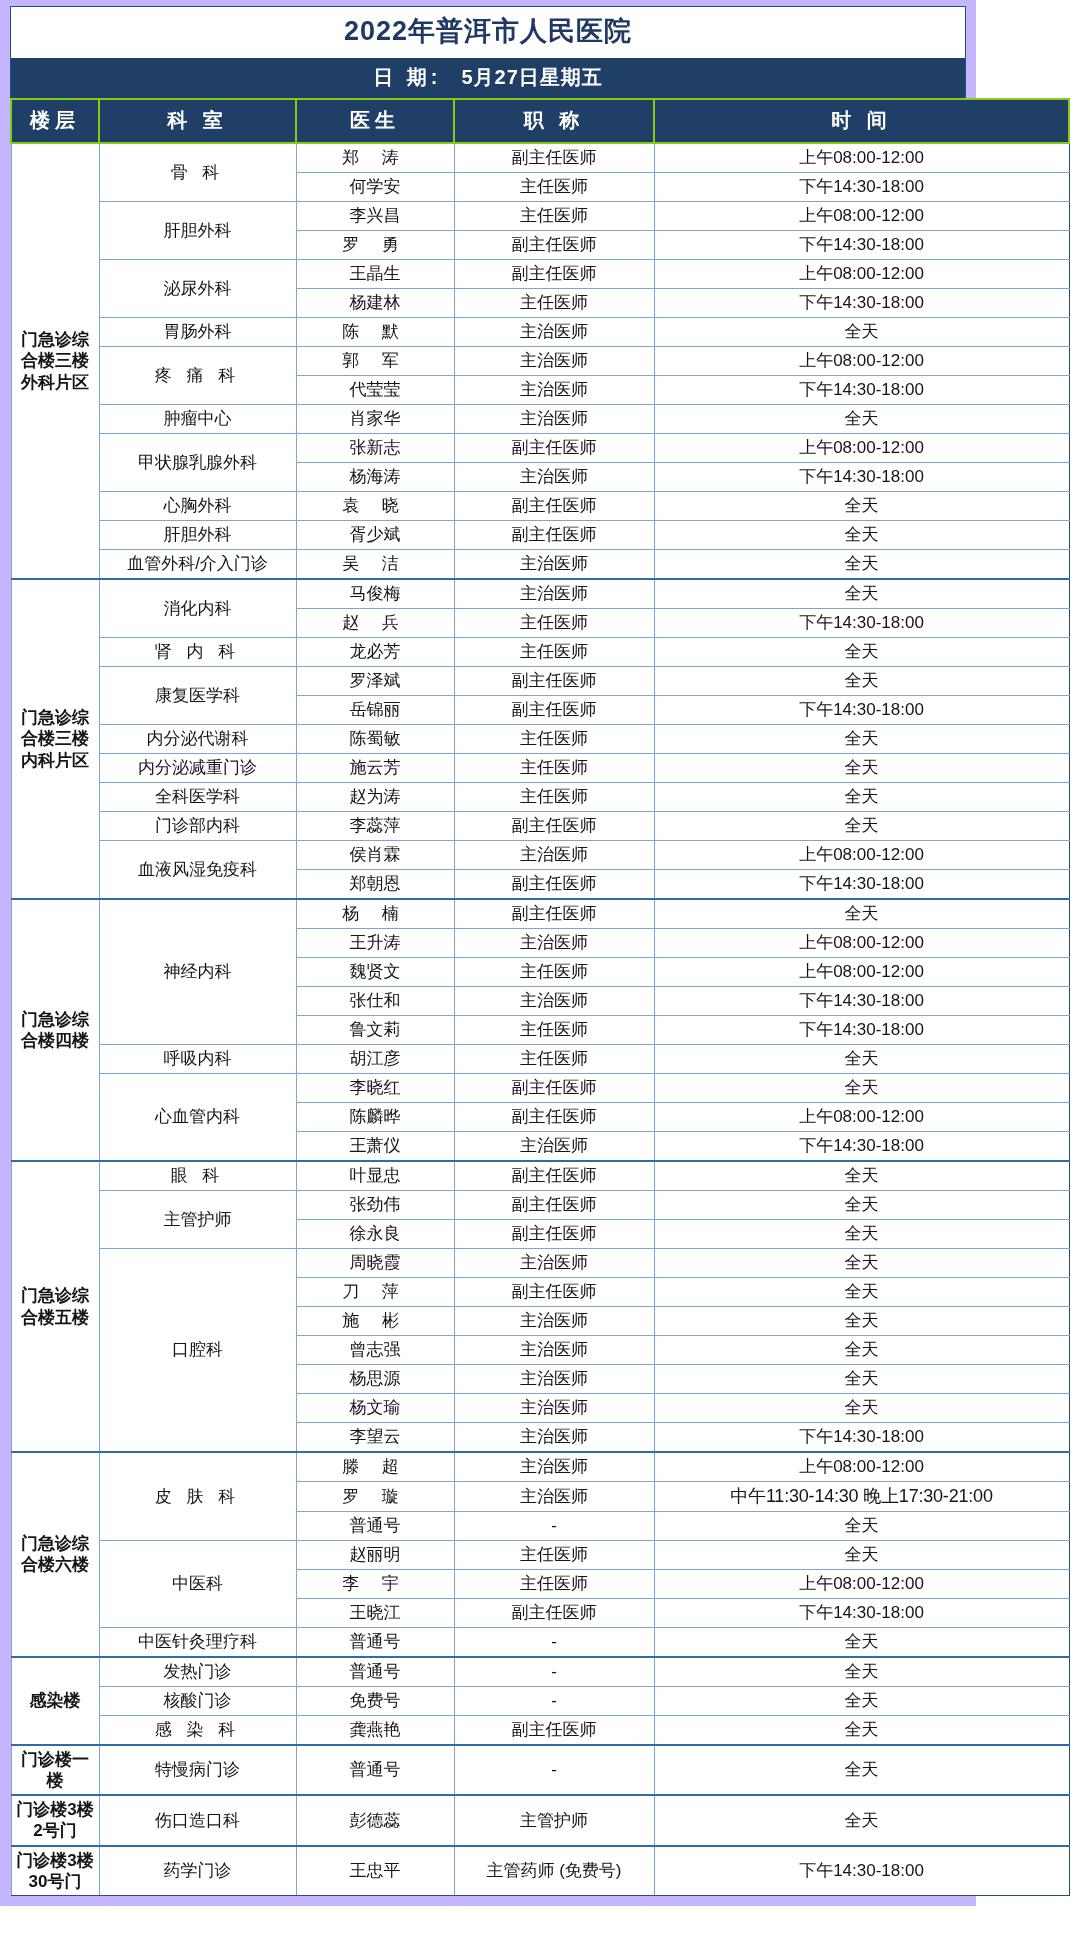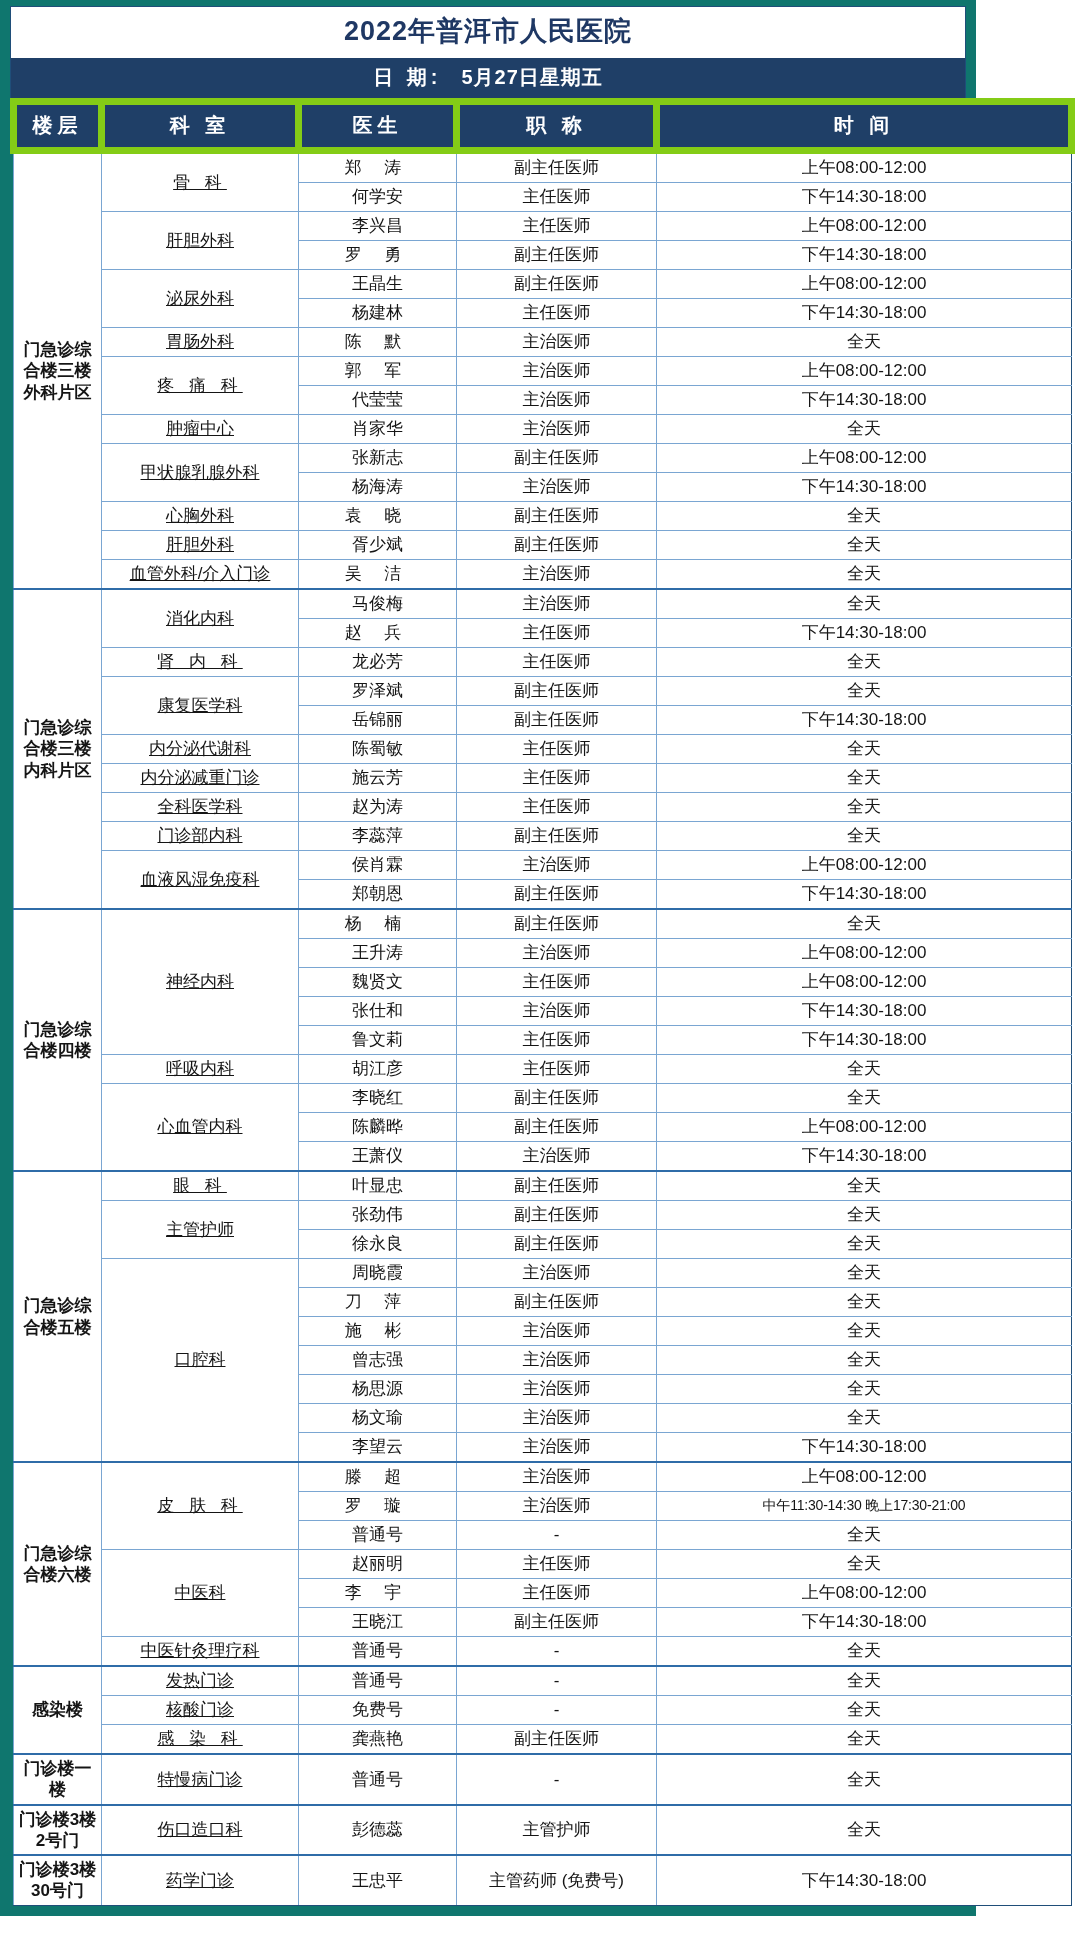--- a/index.html
+++ b/index.html
@@ -8,21 +8,21 @@
     width:1080px;
     background:#ffffff;
     font-family:"Liberation Sans","DejaVu Sans",sans-serif;
     color:#1a1a1a;
     -webkit-font-smoothing:antialiased;
   }
   .sheet{
     width:976px;
     box-sizing:border-box;
     padding:6px 10px 10px 10px;
-    background:#0f766e;
+    background:#c4b5fd;
   }
   
   .title-block{
     background:#ffffff;
     border:1px solid #1f4e79;
     border-bottom:none;
     padding:7px 0 9px 0;
     text-align:center;
   }
   .title-line{
@@ -58,21 +58,21 @@
   table.schedule col.c-doc{width:158px;}
   table.schedule col.c-title{width:200px;}
   table.schedule col.c-time{width:415px;}
 
   table.schedule th{
     background:#1f3f67;
     color:#ffffff;
     font-size:20px;
     font-weight:bold;
     padding:7px 0 8px 0;
-    border:7px solid #84cc16;
+    border:2px solid #84cc16;
     letter-spacing:5px;
     text-align:center;
   }
   table.schedule td{
     border:1px solid #7aa6d2;
     text-align:center;
     padding:3px 2px;
     height:22px;
     background:#ffffff;
     color:#151515;
@@ -84,25 +84,25 @@
   }
   td.floor{
     font-weight:bold;
     color:#1f3864;
     font-size:16px;
     line-height:1.30;
     letter-spacing:0px;
     border-left:1px solid #1f4e79;
   }
   td.floor div{white-space:nowrap;}
-  td.dept{font-size:17px;text-decoration:underline;}
+  td.dept{font-size:17px;}
   td.doc{font-size:18px;}
   td.ttl{font-size:17px;}
   td.time{font-size:17px;}
-  td.time.compact{font-size:14px;letter-spacing:-0.2px;}
+  td.time.compact{font-size:18px;letter-spacing:-0.2px;}
   .sp1{letter-spacing:9px;padding-left:9px;}
   .sp2{letter-spacing:5px;padding-left:5px;}
   tr.secstart > td{border-top:2px solid #2f6ca8;}
   table.schedule tr:last-child td{border-bottom:1px solid #1f4e79;}
   table.schedule td:last-child{border-right:1px solid #1f4e79;}
 </style>
 </head>
 <body>
 
 <div class="sheet">

